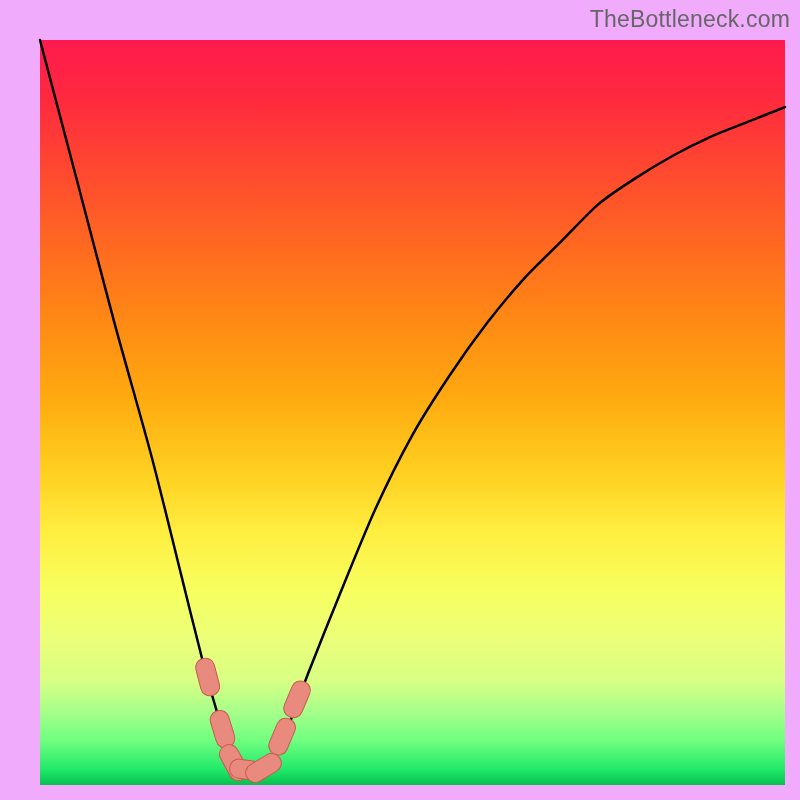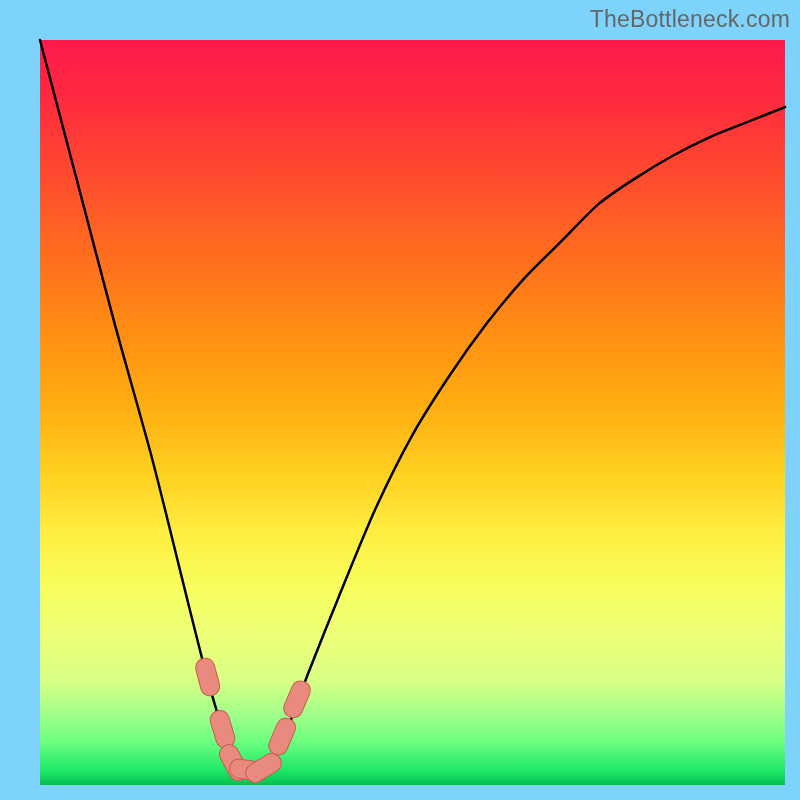--- a/index.html
+++ b/index.html
@@ -10,21 +10,21 @@
     background: #000;
     overflow: hidden;
     font-family: Arial, Helvetica, sans-serif;
   }
   .frame {
     position: absolute;
     left: 0;
     top: 0;
     width: 800px;
     height: 800px;
-    background: #7dd3fc;
+    background: #f0abfc;
   }
   .plot-area {
     position: absolute;
     left: 40px;
     top: 40px;
     width: 745px;
     height: 745px;
     
     background: linear-gradient(
       to bottom,

